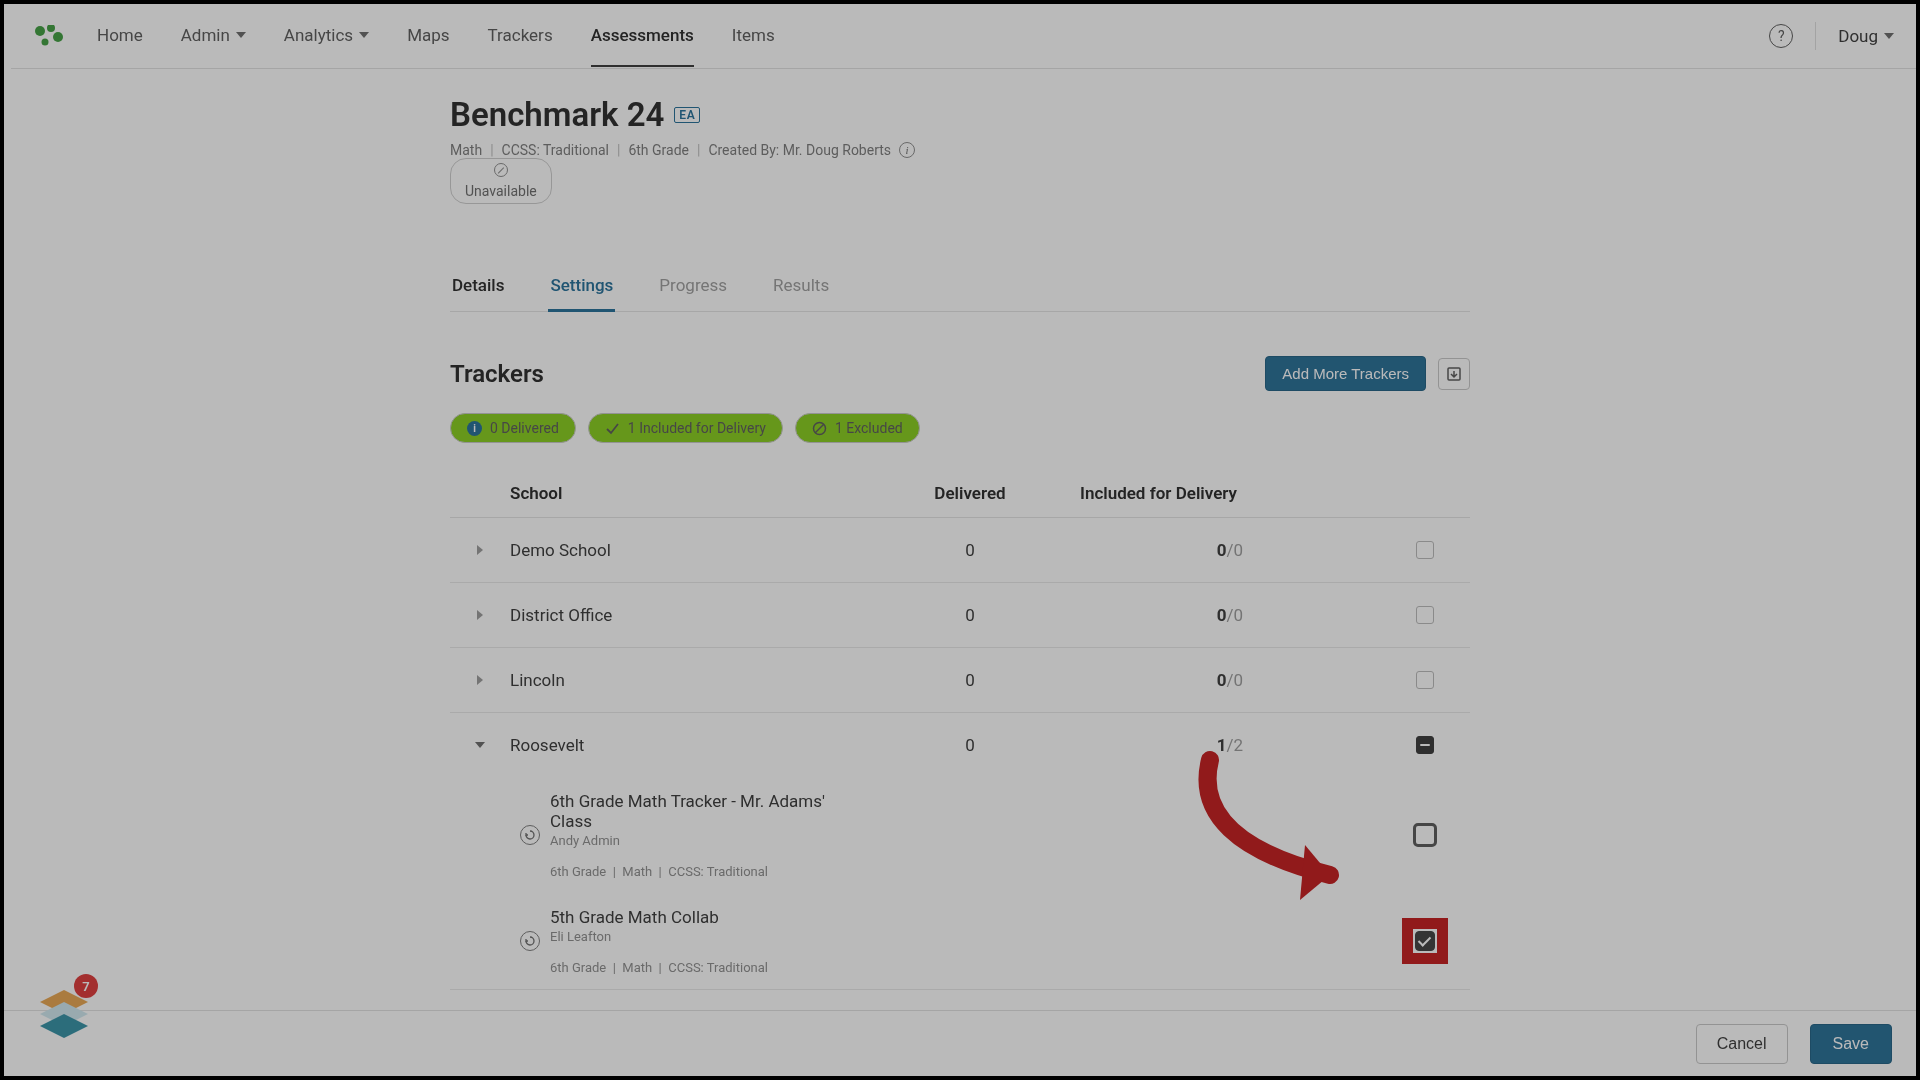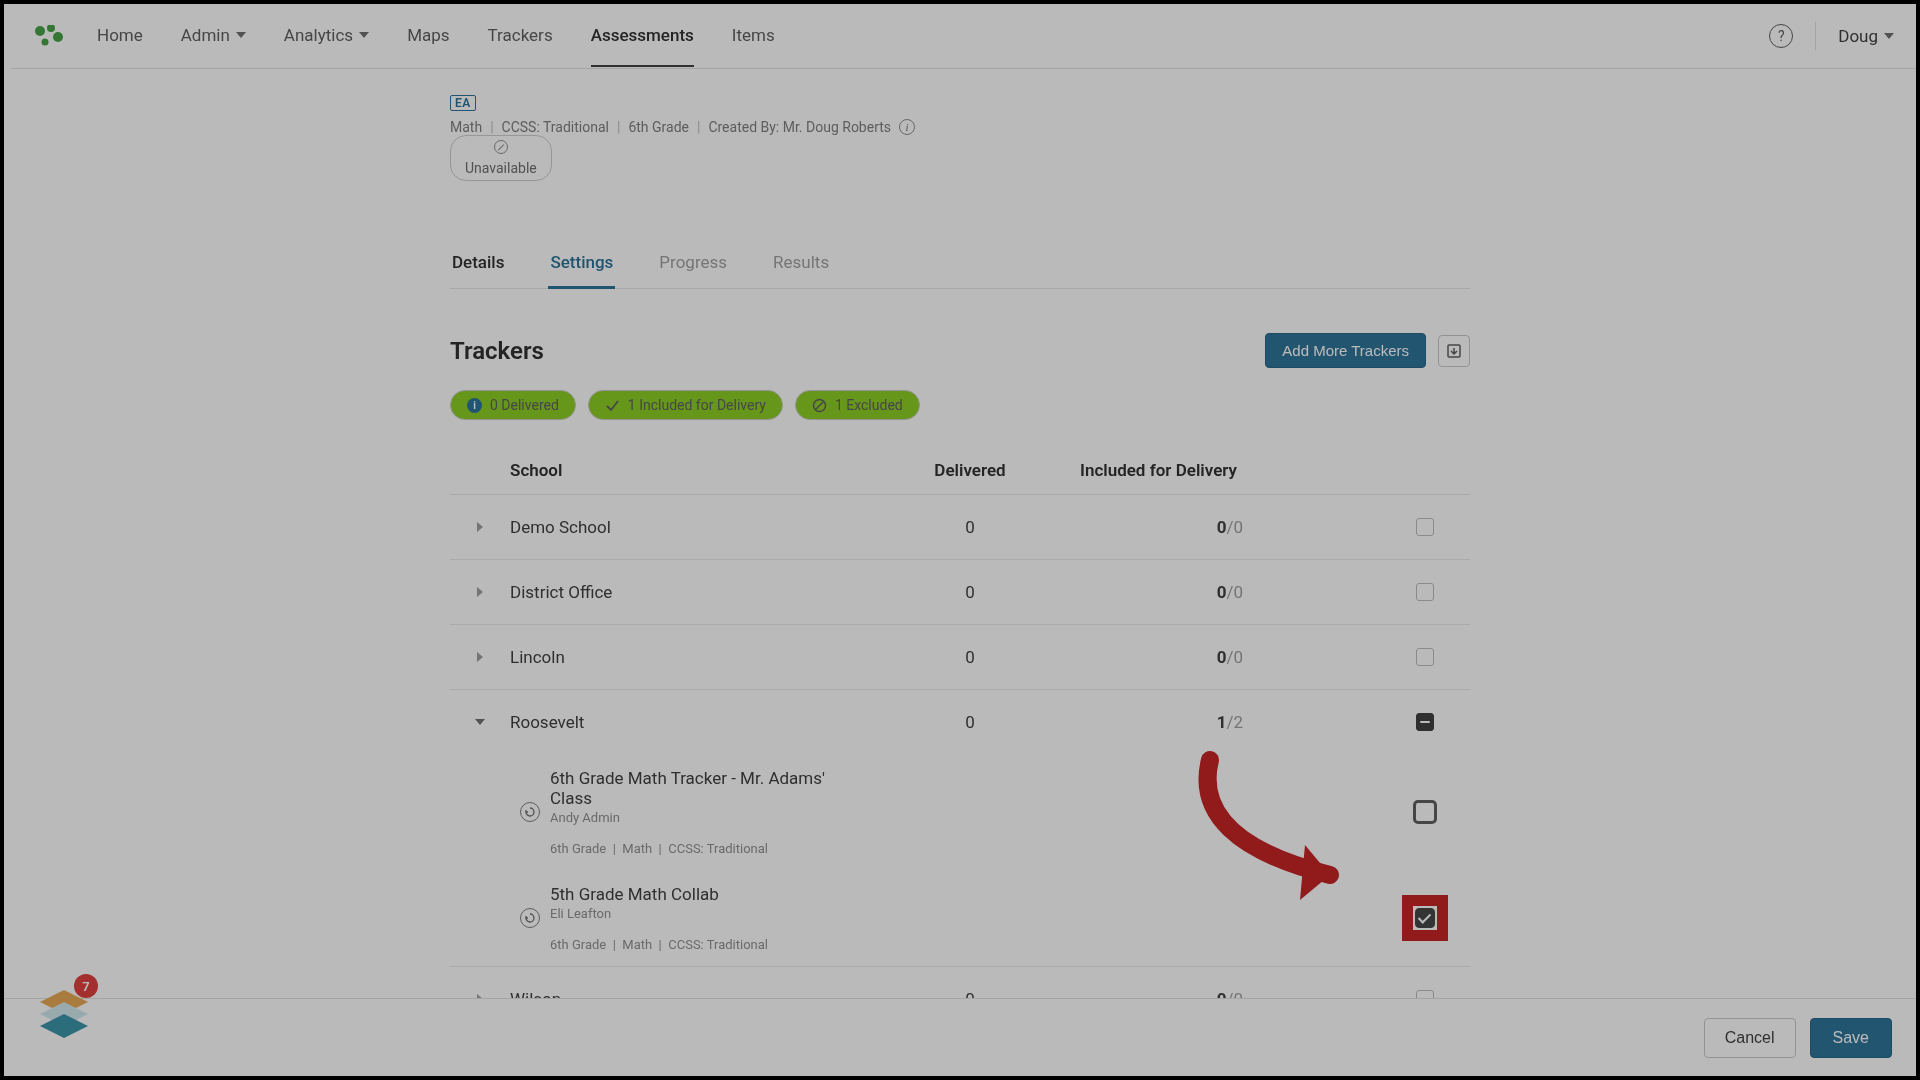--- a/index.html
+++ b/index.html
@@ -82,21 +82,21 @@
   .sub-row .t-title { font-size: 17px; color: #333; }
   .sub-row .t-owner { font-size: 13px; color: #8a8a8a; margin-top: 2px; }
   .sub-row .t-meta { font-size: 13px; color: #8a8a8a; margin-top: 16px; }
   .sub-row .c-chk { display:flex; justify-content:center; }
 
   .highlight-box { position: relative; display:inline-flex; padding: 8px; background: #c31416; border: 3px solid #c31416; }
   .highlight-box .inner { background: #fff; padding: 2px; }
 
   .arrow-annot { position: absolute; pointer-events: none; z-index: 50; }
 
-  .footer-bar { position: absolute; bottom: 4px; left: 4px; right: 4px; height: 78px; border-top: 1px solid #e0e0e0; display: flex; align-items: center; justify-content: flex-end; gap: 14px; padding: 0 24px; background: #fff; }
+  .footer-bar { position: absolute; bottom: 4px; left: 4px; right: 4px; height: 66px; border-top: 1px solid #e0e0e0; display: flex; align-items: center; justify-content: flex-end; gap: 22px; padding: 0 24px; background: #fff; }
   .btn-secondary { background: #fff; border: 1px solid #c6c6c6; color: #333; border-radius: 4px; padding: 10px 20px; font-size: 16px; cursor: pointer; }
   .btn-save { background: #206a93; color: #fff; border: 1px solid #1a5c80; border-radius: 4px; padding: 10px 22px; font-size: 16px; cursor: pointer; }
 
   .dock-widget { position: absolute; left: 34px; bottom: 38px; width: 60px; height: 60px; z-index: 90; }
   .dock-badge { position: absolute; right: -4px; top: -8px; background: #d33; color: #fff; border-radius: 50%; width: 24px; height: 24px; display:flex; align-items:center; justify-content:center; font-size: 13px; font-weight:600; z-index:2;}
 
   .dim-overlay { position: absolute; inset: 4px; background: rgba(40,40,40,0.32); z-index: 100; pointer-events: none; }
 </style>
 </head>
 <body>
@@ -146,20 +146,21 @@
     <div class="user-menu">
         <span>Doug</span>
         <span class="chev-down"></span>
       </div>
   </div>
 </div>
 
 <div class="page">
   <div class="content">
     <div class="page-title">
+      <span>Benchmark 24</span>
       <span class="ea-badge">EA</span>
     </div>
     <div class="meta-line">
       <span>Math</span>
         <span class="meta-sep">|</span>
       <span>CCSS: Traditional</span>
         <span class="meta-sep">|</span>
       <span>6th Grade</span>
         <span class="meta-sep">|</span>
       <span><span>Created By:</span> <span>Mr. Doug Roberts</span></span>

